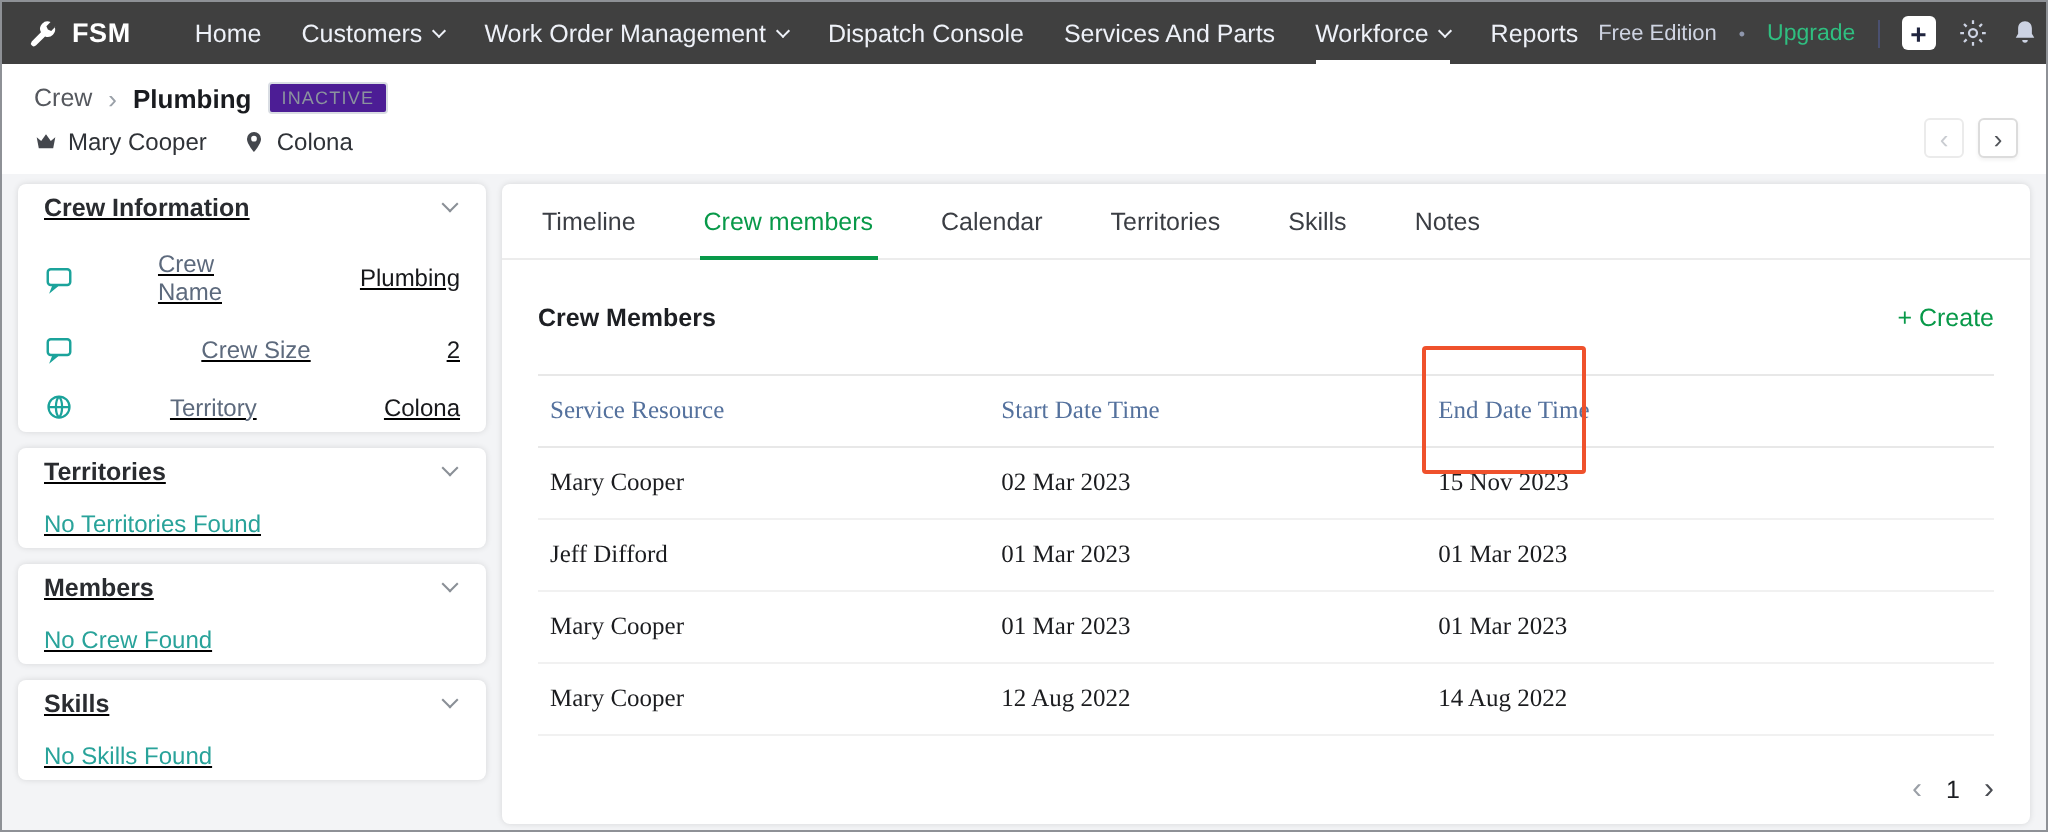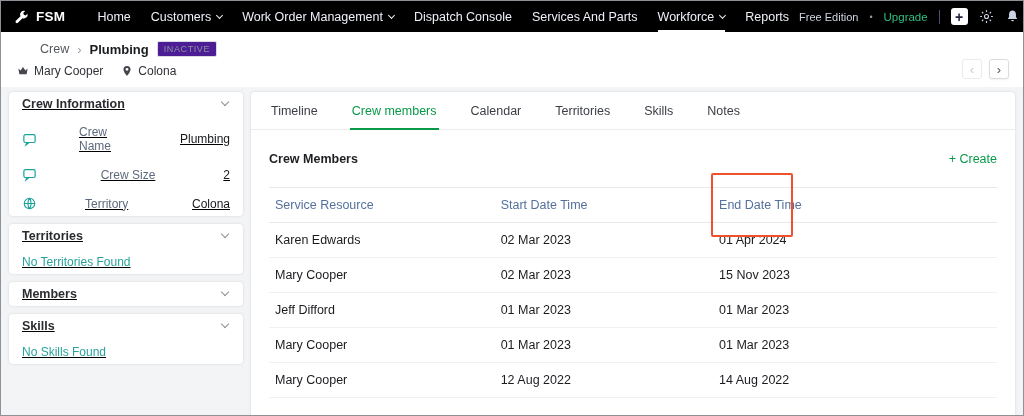--- a/index.html
+++ b/index.html
@@ -2,21 +2,21 @@
 <html><head>
 <meta charset="utf-8">
 <style>
   * { box-sizing: border-box; }
   body { margin:0; width:1024px; height:416px; overflow:hidden;
          font-family:"Liberation Sans", sans-serif; background:#fff; }
   .page { position:relative; width:1024px; height:416px; border:1px solid #8e9196;
           background:#f3f4f6; display:flex; flex-direction:column; overflow:hidden; }
 
   
-  .navbar { height:31px; flex-shrink:0; background:#000000; display:flex;
+  .navbar { height:31px; flex-shrink:0; background:#404040; display:flex;
             align-items:stretch; padding:0 12px; color:#e8ebf4; }
   .brand { display:flex; align-items:center; gap:7px; margin-right:22px; }
   .brand-text { font-size:13.5px; font-weight:bold; color:#fff; letter-spacing:.3px; }
   .nav-items { display:flex; align-items:stretch; }
   .nav-item { display:flex; align-items:center; gap:6px; padding:0 10px;
               font-size:12.5px; color:#eef1f8; position:relative; cursor:pointer; white-space:nowrap; }
   .nav-item.active::after { content:""; position:absolute; left:10px; right:10px; bottom:0;
                             height:2px; background:#fff; }
   .chev-down { display:inline-block; width:5px; height:5px; border-right:1.3px solid currentColor;
                border-bottom:1.3px solid currentColor; transform:rotate(45deg); margin-top:-3px; }
@@ -26,21 +26,21 @@
   .upgrade { font-size:11.5px; color:#2fbf80; cursor:pointer; white-space:nowrap; }
   .nav-divider { width:1px; height:14px; background:#4a5070; }
   .plus-box { width:17px; height:17px; background:#fff; color:#20253f; border-radius:3px;
               display:flex; align-items:center; justify-content:center; font-size:14px;
               font-weight:bold; line-height:1; cursor:pointer; }
   .icon-btn { display:flex; align-items:center; cursor:pointer; }
 
   
   .crumb-bar { background:#fff; padding:9px 16px; position:relative; flex-shrink:0; }
   .bc1 { display:flex; align-items:center; gap:8px; }
-  .bc-parent { font-size:12.5px; color:#55585e; cursor:pointer;margin-left:23px; }
+  .bc-parent { font-size:12.5px; color:#55585e; cursor:pointer; }
   .bc-sep { color:#9aa0a8; font-size:13px; }
   .bc-current { font-size:13px; font-weight:700; color:#191b1f; }
   .badge { font-size:9px; letter-spacing:.6px; color:#8b939e; border:1px solid #d9dde3;
            border-radius:2px; padding:2px 6px; background:#4c1d95; }
   .bc2 { margin-top:7px; display:flex; align-items:center; gap:18px; }
   .bc2-item { display:flex; align-items:center; gap:5px; font-size:12px; color:#2f3237; }
   .crumb-nav { position:absolute; right:14px; bottom:8px; display:flex; gap:7px; }
   .sq-btn { width:20px; height:20px; border:1px solid #dcdcdc; border-radius:3px; background:#fff;
             display:flex; align-items:center; justify-content:center; font-size:13px; color:#52555a;
             box-shadow:0 1px 2px rgba(0,0,0,.06); cursor:pointer; }
@@ -64,21 +64,21 @@
   .main-card { flex:1; background:#fff; border-radius:4px; box-shadow:0 0 3px rgba(0,0,0,.12);
                display:flex; flex-direction:column; align-self:flex-start;gap:11px; }
   .tabs { display:flex; gap:30px; padding:0 18px; border-bottom:1px solid #ececec; }
   .tab { font-size:12.5px; color:#3b3e44; padding:12px 2px 10px; border-bottom:2px solid transparent;
          margin-bottom:-1px; cursor:pointer; white-space:nowrap; }
   .tab.active { color:#089949; border-bottom-color:#089949; }
   .section-row { display:flex; justify-content:space-between; align-items:center; padding:11px 18px 10px; }
   .section-title { font-size:12.5px; font-weight:700; color:#1d1f23; }
   .create-link { font-size:12.5px; color:#089949; cursor:pointer; }
   .table-wrap { padding:0 18px; }
-  table { width:100%; border-collapse:collapse; }
+  table { width:100%; border-collapse:collapse;font-family:Liberation Serif, serif; }
   thead th { text-align:left; font-weight:400; font-size:12.5px; color:#54719d; padding:10px 6px;
              border-top:1px solid #e8e8e8; border-bottom:1px solid #e8e8e8; cursor:pointer; }
   tbody td { font-size:12.5px; color:#1b1c1f; padding:10px 6px; border-bottom:1px solid #f1f1f1; }
   .table-pagination { display:flex; justify-content:flex-end; align-items:center; gap:12px;
                       padding:8px 18px 10px; }
   .pg-chev { font-size:15px; color:#4b4e54; cursor:pointer; line-height:1; }
   .pg-chev.prev { color:#9ba0a7; }
   .pg-num { font-size:12.5px; color:#1d1f23; }
 
   
@@ -224,20 +224,21 @@
           <span class="caret"></span>
         </div>
         <div class="empty-text">No Territories Found</div>
       </div>
 
       <div class="card">
         <div class="card-head">
           <span class="card-title">Members</span>
           <span class="caret"></span>
         </div>
+        <div class="empty-text">No Crew Found</div>
       </div>
 
       <div class="card">
         <div class="card-head">
           <span class="card-title">Skills</span>
           <span class="caret"></span>
         </div>
         <div class="empty-text">No Skills Found</div>
       </div>
     </div>
@@ -266,25 +267,20 @@
             </colgroup>
           <thead>
             <tr>
               <th>Service Resource</th>
               <th>Start Date Time</th>
               <th>End Date Time</th>
             </tr>
           </thead>
           <tbody>
             <tr>
-              <td>Karen Edwards</td>
-              <td>02 Mar 2023</td>
-              <td>01 Apr 2024</td>
-            </tr>
-            <tr>
               <td>Mary Cooper</td>
               <td>02 Mar 2023</td>
               <td>15 Nov 2023</td>
             </tr>
             <tr>
               <td>Jeff Difford</td>
               <td>01 Mar 2023</td>
               <td>01 Mar 2023</td>
             </tr>
             <tr>

